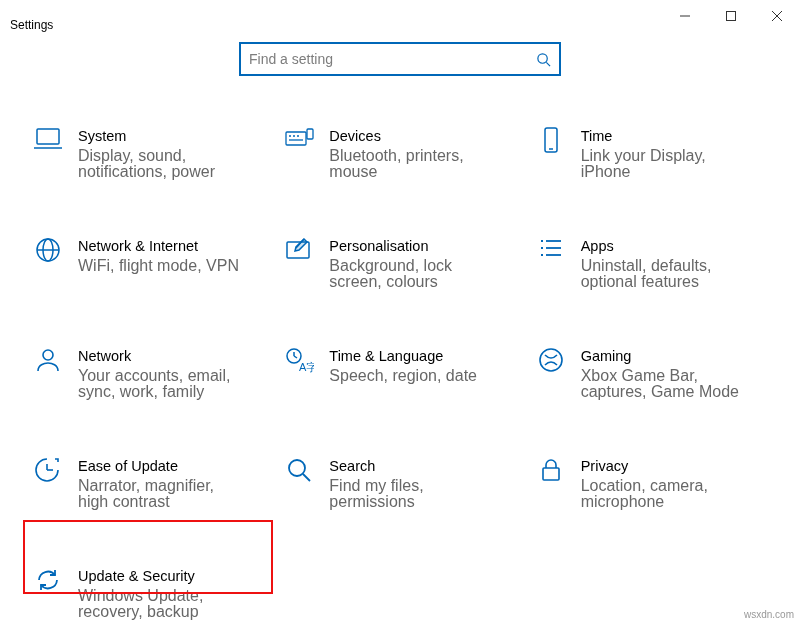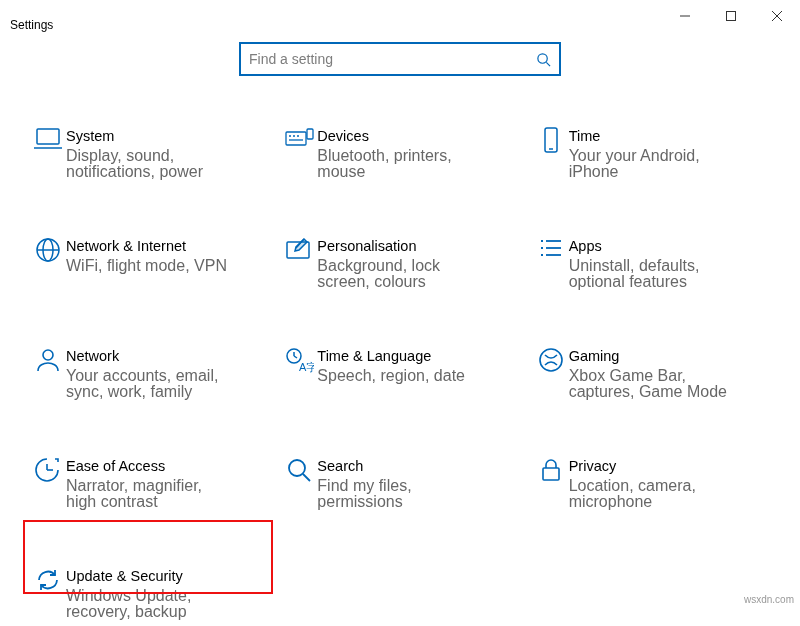--- a/index.html
+++ b/index.html
@@ -55,34 +55,35 @@
     }
     .cat {
       display: flex;
       align-items: flex-start;
       padding: 2px;
     }
     .cat-icon {
       width: 36px; min-width: 36px;
       display: flex; align-items: flex-start; justify-content: center;
       color: #000000;
+      margin-right: 12px;
     }
     .cat-text { max-width: 170px; }
     .cat-title { font-size: 14.5px; font-weight: 400; line-height: 20px; color: #000; }
     .cat-desc { font-size: 16px; color: #676767; line-height: 16px; margin-top: 2px; }
     .highlight-update {
       position: absolute;
       left: 23px; top: 520px;
       width: 250px; height: 74px;
       border: 2.5px solid #e11;
       pointer-events: none;
     }
     .watermark {
       position: absolute;
-      right: 6px; bottom: 21px;
+      right: 6px; bottom: 6px;
       font-size: 10px; color: #999;
     }
     svg { display:block; }
   </style>
 </head>
 <body>
 
 <div class="titlebar">
   <span class="titlebar-title">Settings</span>
   <div class="tb-controls">
@@ -151,21 +152,21 @@
 
   <div class="cat">
     <div class="cat-icon">
       <svg width="30" height="28" viewBox="0 0 30 28" fill="none" stroke="#0067b8" stroke-width="1.5">
           <rect x="9" y="2" width="12" height="24" rx="2"></rect>
           <line x1="13" y1="23" x2="17" y2="23"></line>
         </svg>
     </div>
     <div class="cat-text">
       <div class="cat-title">Time</div>
-      <div class="cat-desc">Your your Android, iPhone</div>
+      <div class="cat-desc">Link your Display, iPhone</div>
     </div>
   </div>
 
   <div class="cat">
     <div class="cat-icon">
       <svg width="28" height="28" viewBox="0 0 28 28" fill="none" stroke="#0067b8" stroke-width="1.5">
           <circle cx="14" cy="14" r="11"></circle>
           <ellipse cx="14" cy="14" rx="5" ry="11"></ellipse>
           <line x1="3" y1="14" x2="25" y2="14"></line>
         </svg>
@@ -251,21 +252,21 @@
   <div class="cat">
     <div class="cat-icon">
       <svg width="30" height="28" viewBox="0 0 30 28" fill="none" stroke="#0067b8" stroke-width="1.6">
           <path d="M25 14 A11 11 0 1 1 14 3"></path>
           <line x1="14" y1="8" x2="14" y2="14"></line>
           <line x1="14" y1="14" x2="20" y2="14"></line>
           <polyline points="22,3 25,3 25,6" fill="none"></polyline>
         </svg>
     </div>
     <div class="cat-text">
-      <div class="cat-title">Ease of Access</div>
+      <div class="cat-title">Ease of Update</div>
       <div class="cat-desc">Narrator, magnifier, high contrast</div>
     </div>
   </div>
 
   <div class="cat">
     <div class="cat-icon">
       <svg width="28" height="28" viewBox="0 0 28 28" fill="none" stroke="#0067b8" stroke-width="1.8">
           <circle cx="12" cy="12" r="8"></circle>
           <line x1="18" y1="18" x2="25" y2="25"></line>
         </svg>

